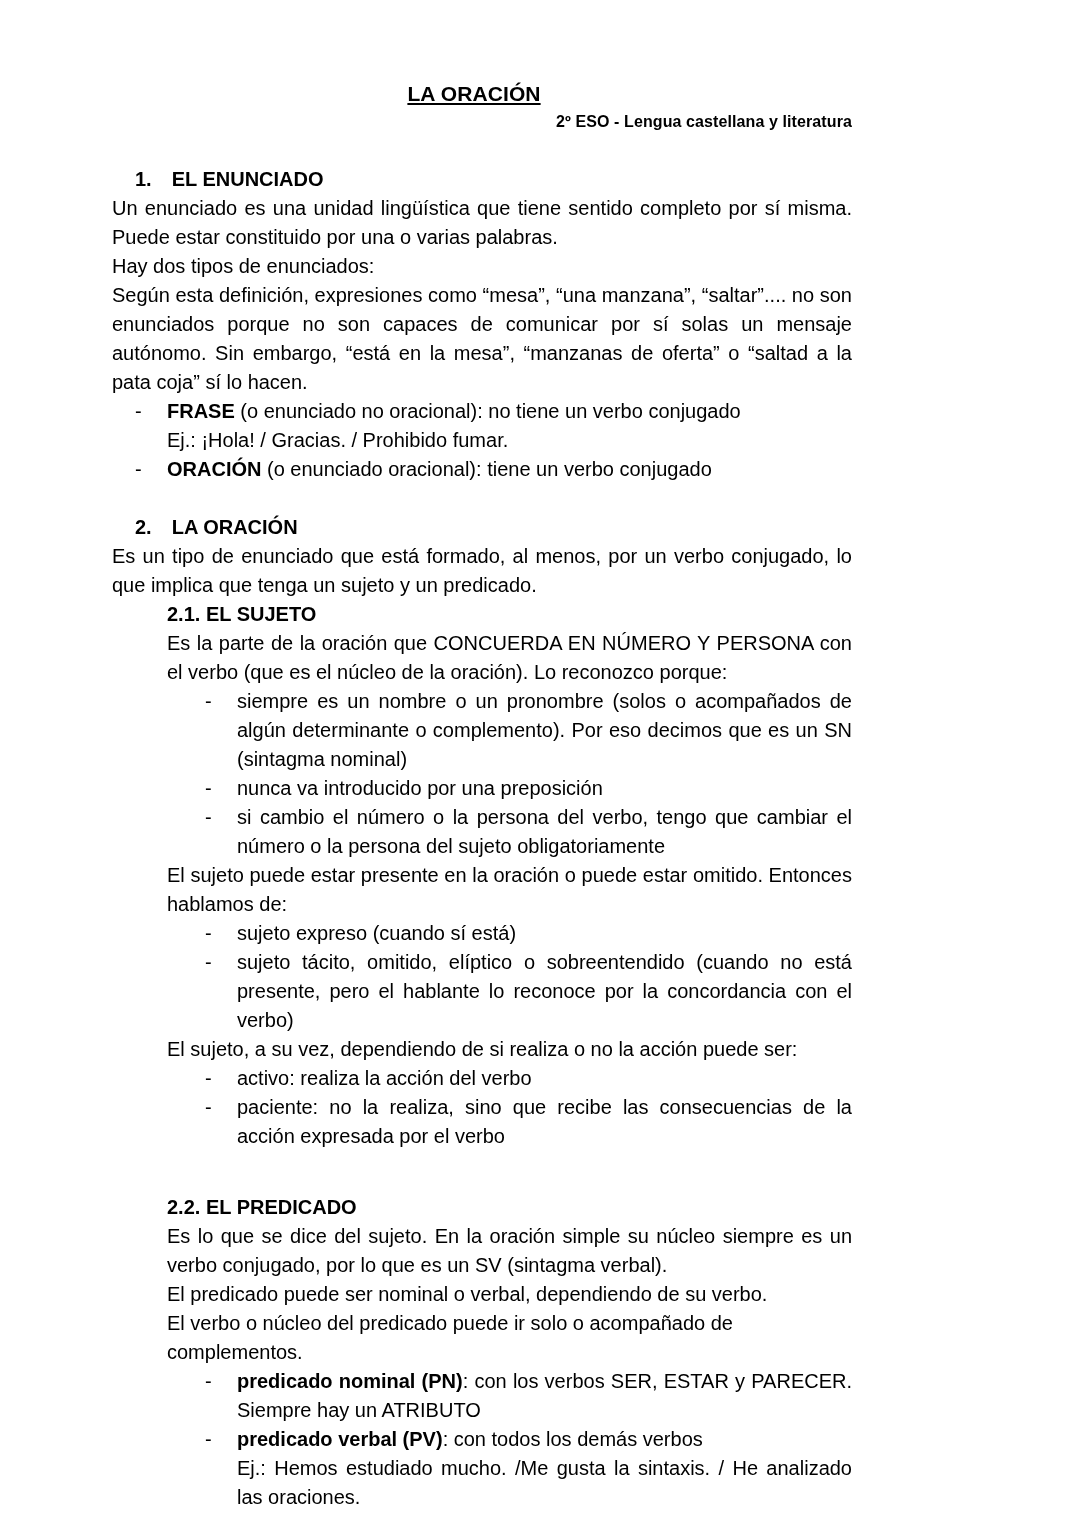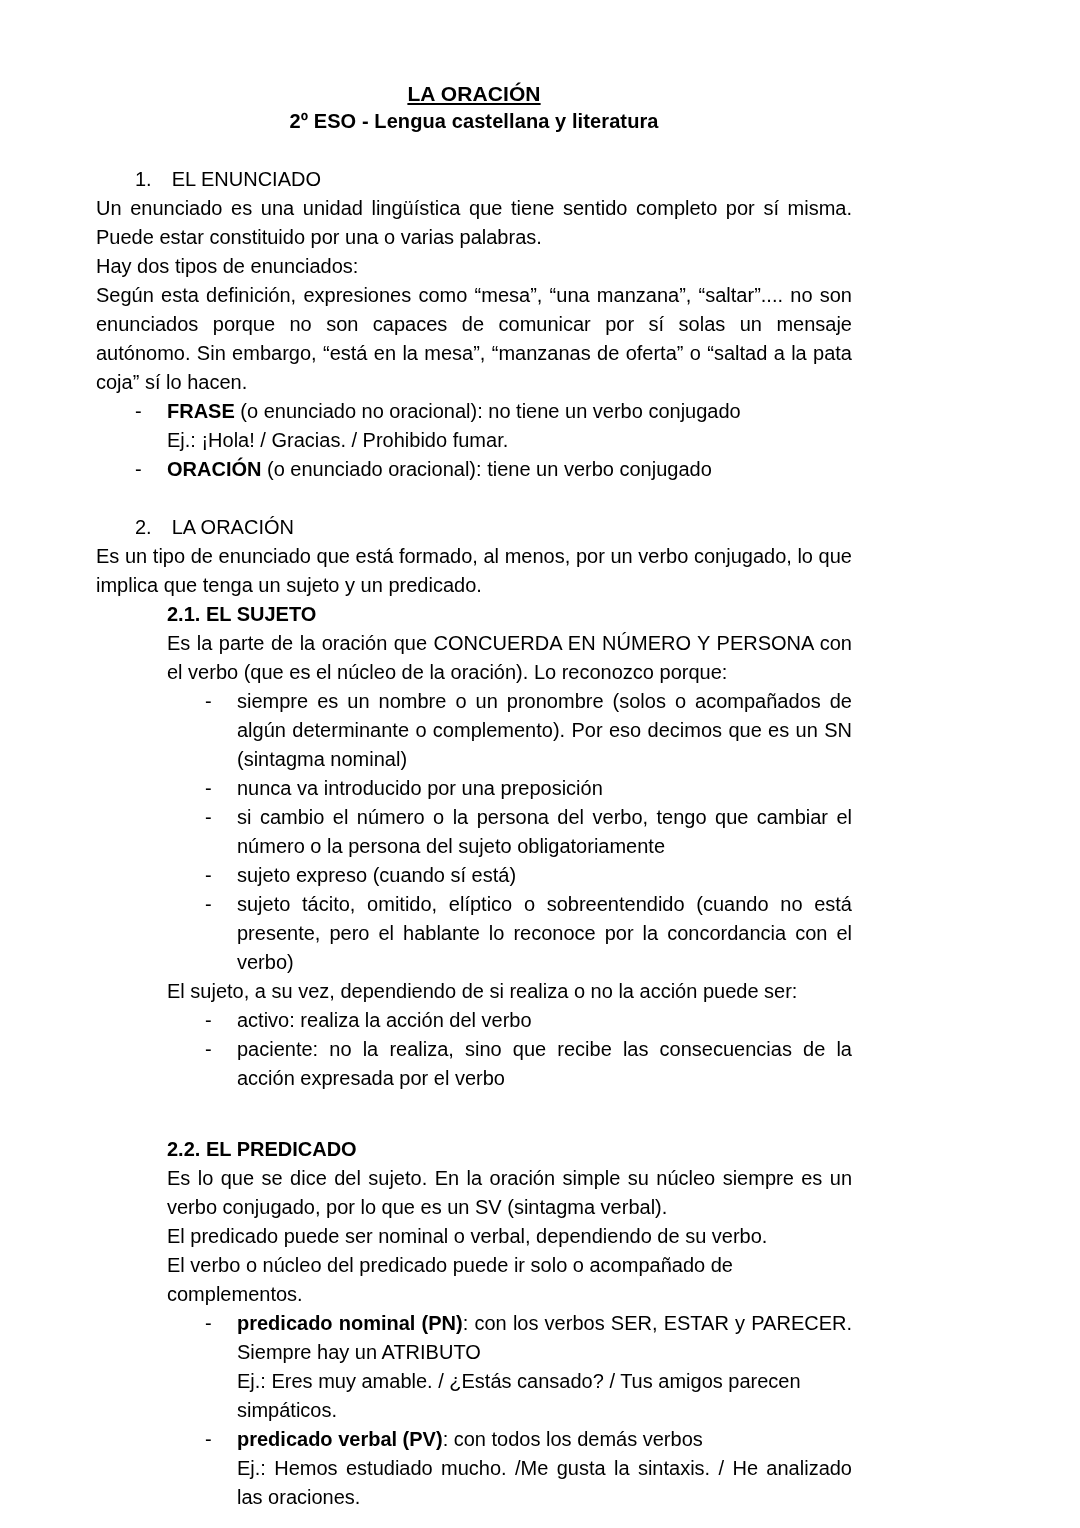--- a/index.html
+++ b/index.html
@@ -30,49 +30,49 @@
     font-size: 21px;
     font-weight: bold;
     line-height: 27px;
     letter-spacing: 0.1px;
   }
   .doc-title span {
     text-decoration: underline;
     text-underline-offset: 2px;
   }
   .doc-subtitle {
-    text-align: center;
-    font-size: 20px;
+    text-align: right;
+    font-size: 16px;
     font-weight: bold;
     line-height: 29px;
     letter-spacing: 0.1px;
   }
   
   .section-heading {
     font-size: 20px;
-    font-weight: normal;
+    font-weight: bold;
     line-height: 29px;
     margin-left: 39px;
     white-space: pre;
   }
   .sub-heading {
     font-size: 20px;
     font-weight: bold;
     line-height: 29px;
     margin-left: 71px;
   }
   
   p {
     margin: 0;
     font-size: 20px;
     line-height: 29px;
     text-align: justify;
     text-justify: inter-word;
   }
-  p.lvl0 { margin-left: 0; }
+  p.lvl0 { margin-left: 16px; }
   p.lvl1 { margin-left: 71px; }
   p.nojust { text-align: left; }
   
   .dash-list {
     margin: 0;
     padding: 0;
     list-style: none;
   }
   .dash-item {
     position: relative;
@@ -151,20 +151,21 @@
     <li class="dash-item">
       <span class="dash">-</span>
       <span>nunca va introducido por una preposición</span>
     </li>
     <li class="dash-item">
       <span class="dash">-</span>
       <span>si cambio el número o la persona del verbo, tengo que cambiar el número o la persona del sujeto obligatoriamente</span>
     </li>
   </ul>
 
+  <p class="lvl1">El sujeto puede estar presente en la oración o puede estar omitido. Entonces hablamos de:</p>
 
   <ul class="dash-list l2">
     <li class="dash-item">
       <span class="dash">-</span>
       <span>sujeto expreso (cuando sí está)</span>
     </li>
     <li class="dash-item">
       <span class="dash">-</span>
       <span>sujeto tácito, omitido, elíptico o sobreentendido (cuando no está presente, pero el hablante lo reconoce por la concordancia con el verbo)</span>
     </li>
@@ -187,21 +188,20 @@
 
   <div class="sub-heading">2.2. EL PREDICADO</div>
   <p class="lvl1">Es lo que se dice del sujeto. En la oración simple su núcleo siempre es un verbo conjugado, por lo que es un SV (sintagma verbal).</p>
   <p class="lvl1 nojust">El predicado puede ser nominal o verbal, dependiendo de su verbo.</p>
   <p class="lvl1 nojust">El verbo o núcleo del predicado puede ir solo o acompañado de complementos.</p>
 
   <ul class="dash-list l2">
     <li class="dash-item">
       <span class="dash">-</span>
       <b>predicado nominal (PN)</b><span>: con los verbos SER, ESTAR y PARECER. Siempre hay un ATRIBUTO</span>
-      <div class="example nojust">Ej.: Eres muy amable. / ¿Estás cansado? / Tus amigos parecen simpáticos.</div>
     </li>
     <li class="dash-item">
       <span class="dash">-</span>
       <b>predicado verbal (PV)</b><span>: con todos los demás verbos</span>
       <div class="example">Ej.: Hemos estudiado mucho. /Me gusta la sintaxis. / He analizado las oraciones.</div>
     </li>
   </ul>
 
 </div>
 

